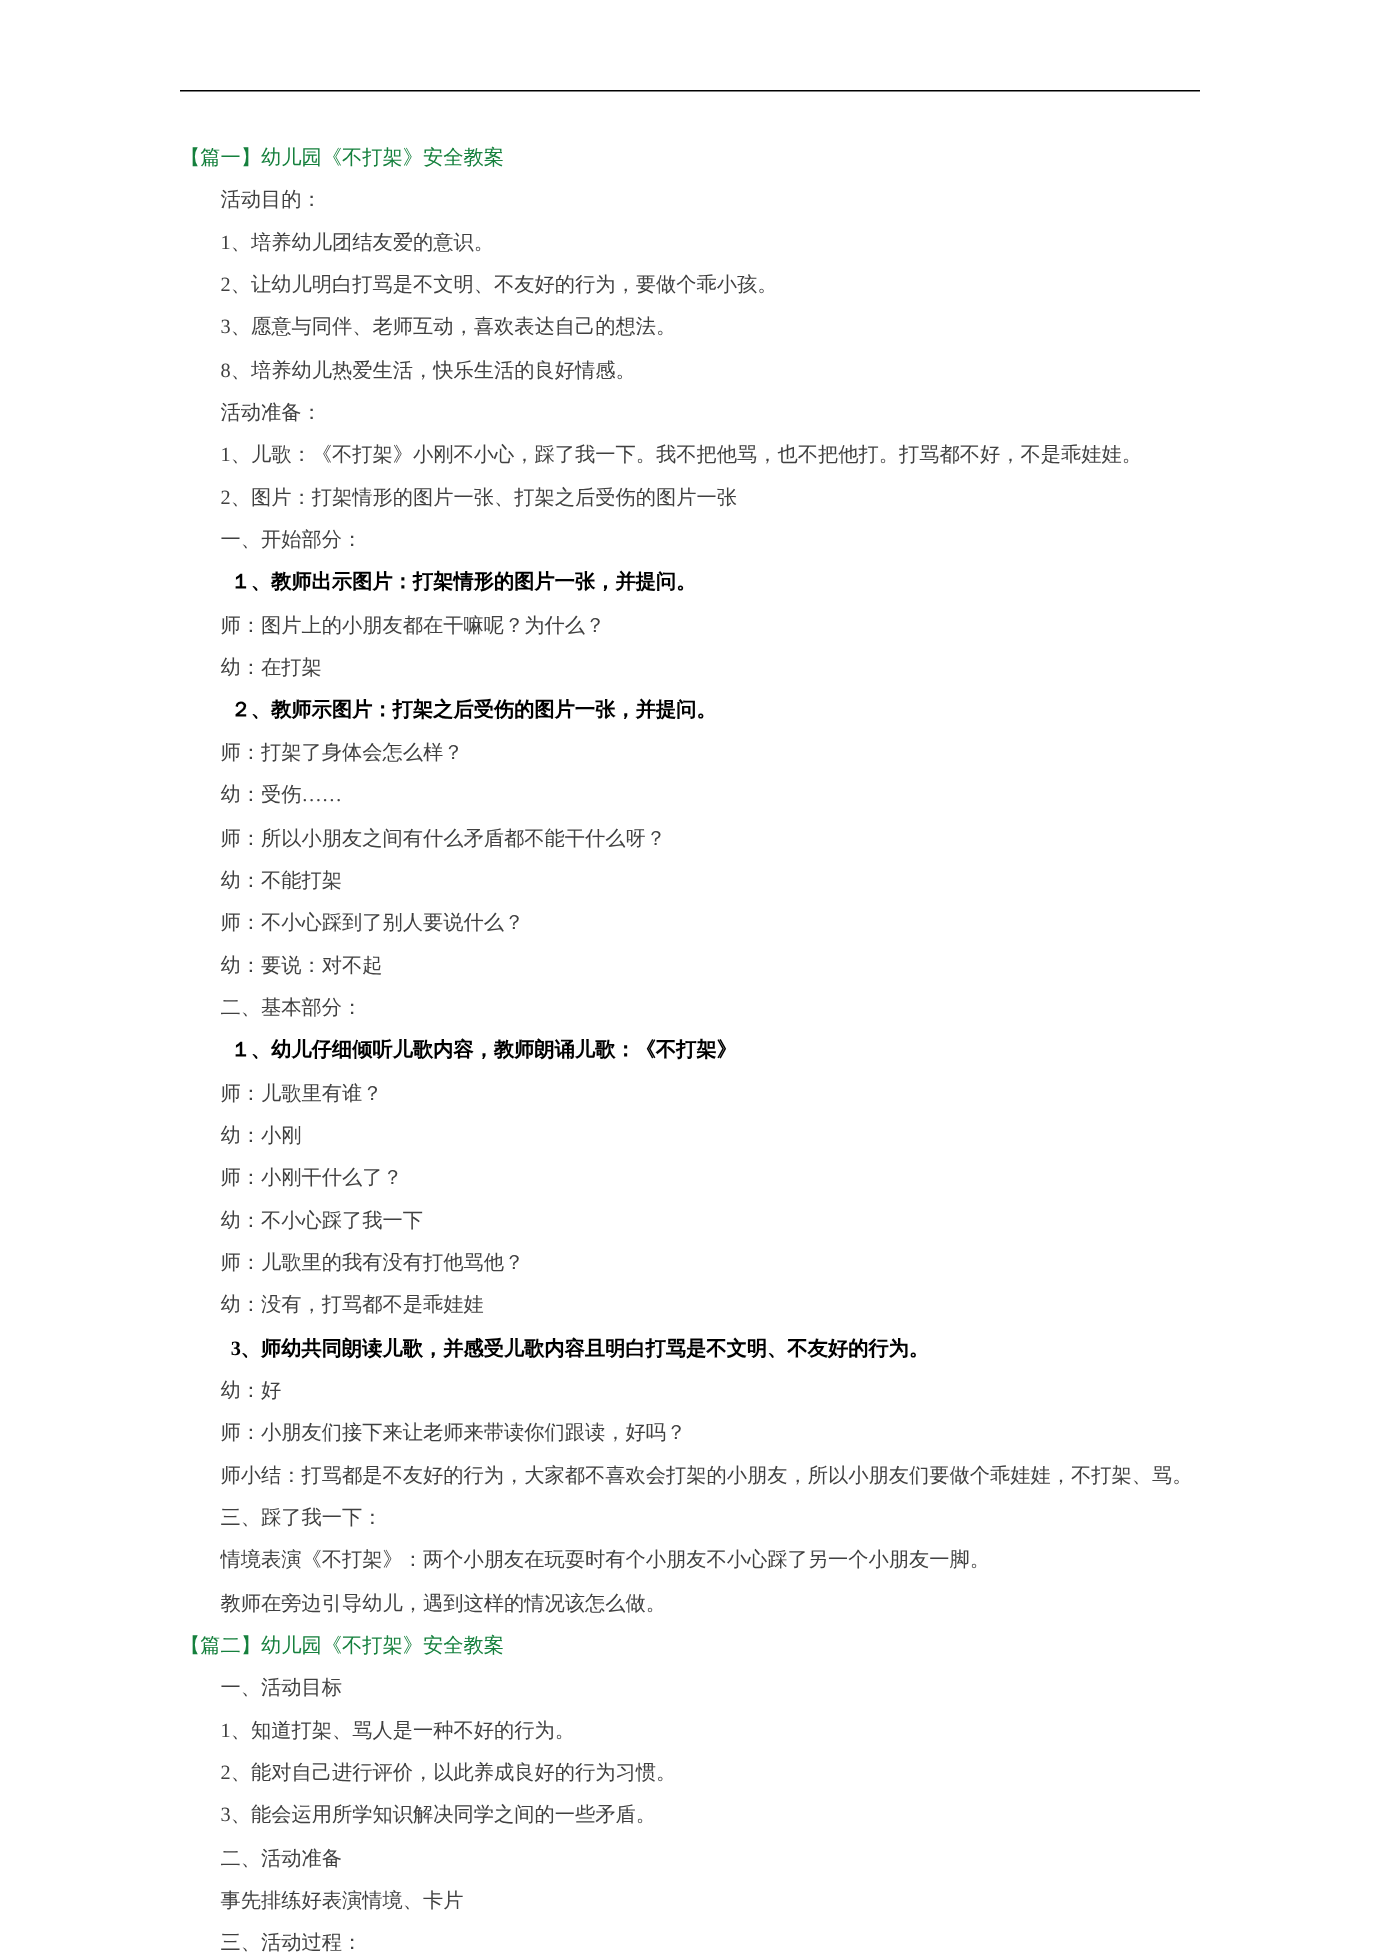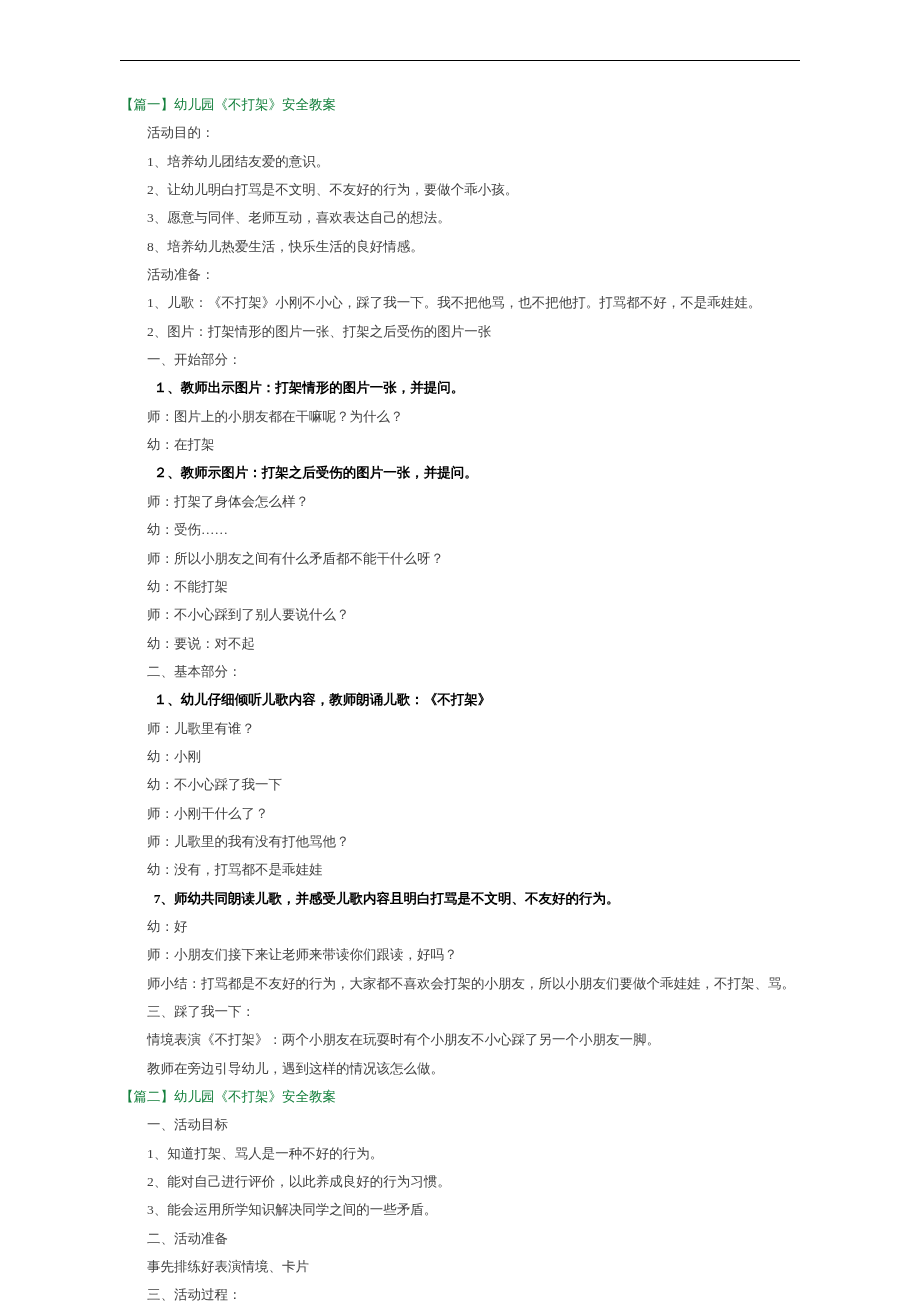--- a/index.html
+++ b/index.html
@@ -66,25 +66,25 @@
   <p class="para">师：打架了身体会怎么样？</p>
   <p class="para">幼：受伤……</p>
   <p class="para">师：所以小朋友之间有什么矛盾都不能干什么呀？</p>
   <p class="para">幼：不能打架</p>
   <p class="para">师：不小心踩到了别人要说什么？</p>
   <p class="para">幼：要说：对不起</p>
   <p class="para">二、基本部分：</p>
   <p class="para-indent-more">１、幼儿仔细倾听儿歌内容，教师朗诵儿歌：《不打架》</p>
   <p class="para">师：儿歌里有谁？</p>
   <p class="para">幼：小刚</p>
+  <p class="para">师：小刚干什么了？</p>
   <p class="para">幼：不小心踩了我一下</p>
-  <p class="para">师：小刚干什么了？</p>
   <p class="para">师：儿歌里的我有没有打他骂他？</p>
   <p class="para">幼：没有，打骂都不是乖娃娃</p>
-  <p class="para-indent-more">7、师幼共同朗读儿歌，并感受儿歌内容且明白打骂是不文明、不友好的行为。</p>
+  <p class="para-indent-more">3、师幼共同朗读儿歌，并感受儿歌内容且明白打骂是不文明、不友好的行为。</p>
   <p class="para">幼：好</p>
   <p class="para">师：小朋友们接下来让老师来带读你们跟读，好吗？</p>
   <p class="para">师小结：打骂都是不友好的行为，大家都不喜欢会打架的小朋友，所以小朋友们要做个乖娃娃，不打架、骂。</p>
   <p class="para">三、踩了我一下：</p>
   <p class="para">情境表演《不打架》：两个小朋友在玩耍时有个小朋友不小心踩了另一个小朋友一脚。</p>
   <p class="para">教师在旁边引导幼儿，遇到这样的情况该怎么做。</p>
 
   <p class="heading">【篇二】幼儿园《不打架》安全教案</p>
 
   <p class="para">一、活动目标</p>

